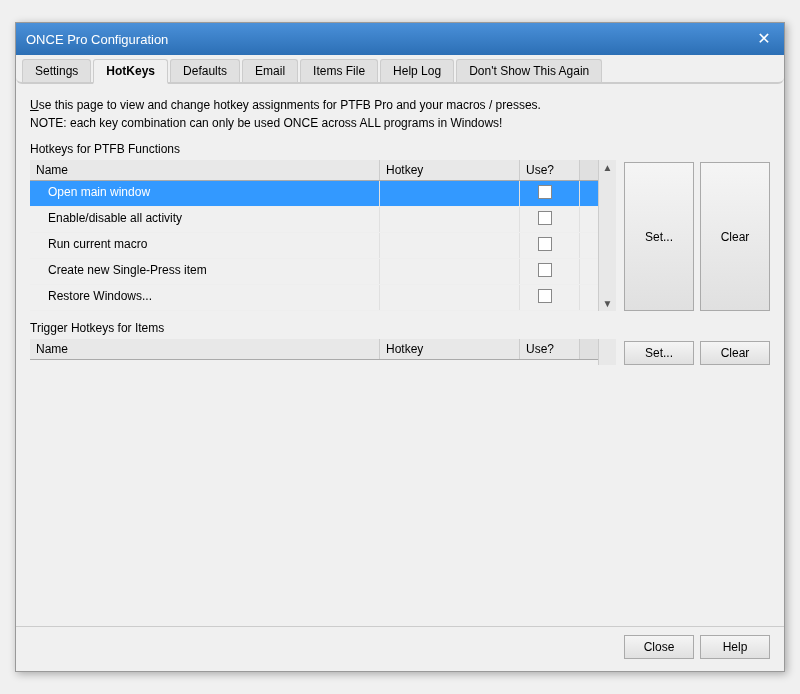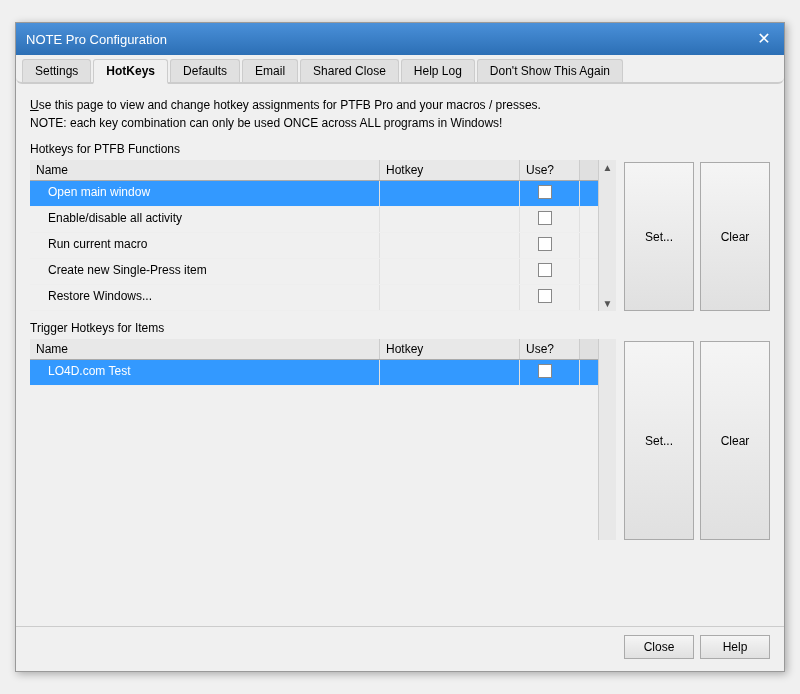--- a/index.html
+++ b/index.html
@@ -194,30 +194,30 @@
     .trigger-table-body {
       height: 180px;
     }
   </style>
 </head>
 <body>
 
 <div class="window">
 
   <div class="title-bar">
-    <span>NOTE Pro Configuration</span>
+    <span>ONCE Pro Configuration</span>
     <button class="title-bar-close">✕</button>
   </div>
 
   <div class="tab-bar">
     <div class="tab">Settings</div>
     <div class="tab active">HotKeys</div>
     <div class="tab">Defaults</div>
     <div class="tab">Email</div>
-    <div class="tab">Shared Close</div>
+    <div class="tab">Items File</div>
     <div class="tab">Help Log</div>
     <div class="tab">Don't Show This Again</div>
   </div>
 
   <div class="content">
 
     <div class="info-text">
       <div><span class="underline">U</span><span>se this page to view and change hotkey assignments for PTFB Pro and your macros / presses.</span></div>
       <div>NOTE: each key combination can only be used ONCE across ALL programs in Windows!</div>
     </div>
@@ -288,28 +288,20 @@
         <div class="table-container-with-scroll">
           <div class="table-inner">
 
             <div class="table-header">
               <div class="table-header-cell">Name</div>
               <div class="table-header-cell">Hotkey</div>
               <div class="table-header-cell">Use?</div>
               <div class="table-header-cell"></div>
             </div>
 
-            <div class="table-body trigger-table-body">
-              <div class="table-row selected">
-                <div class="table-cell">LO4D.com Test</div>
-                <div class="table-cell"></div>
-                <div class="table-cell"><div class="checkbox"></div></div>
-                <div class="table-cell"></div>
-              </div>
-            </div>
           </div>
 
           <div style="width:18px; background:#e8e8e8; border-left:1px solid #ccc;"></div>
         </div>
 
         <div class="side-buttons">
           <button class="btn">Set...</button>
           <button class="btn">Clear</button>
         </div>
       </div>

